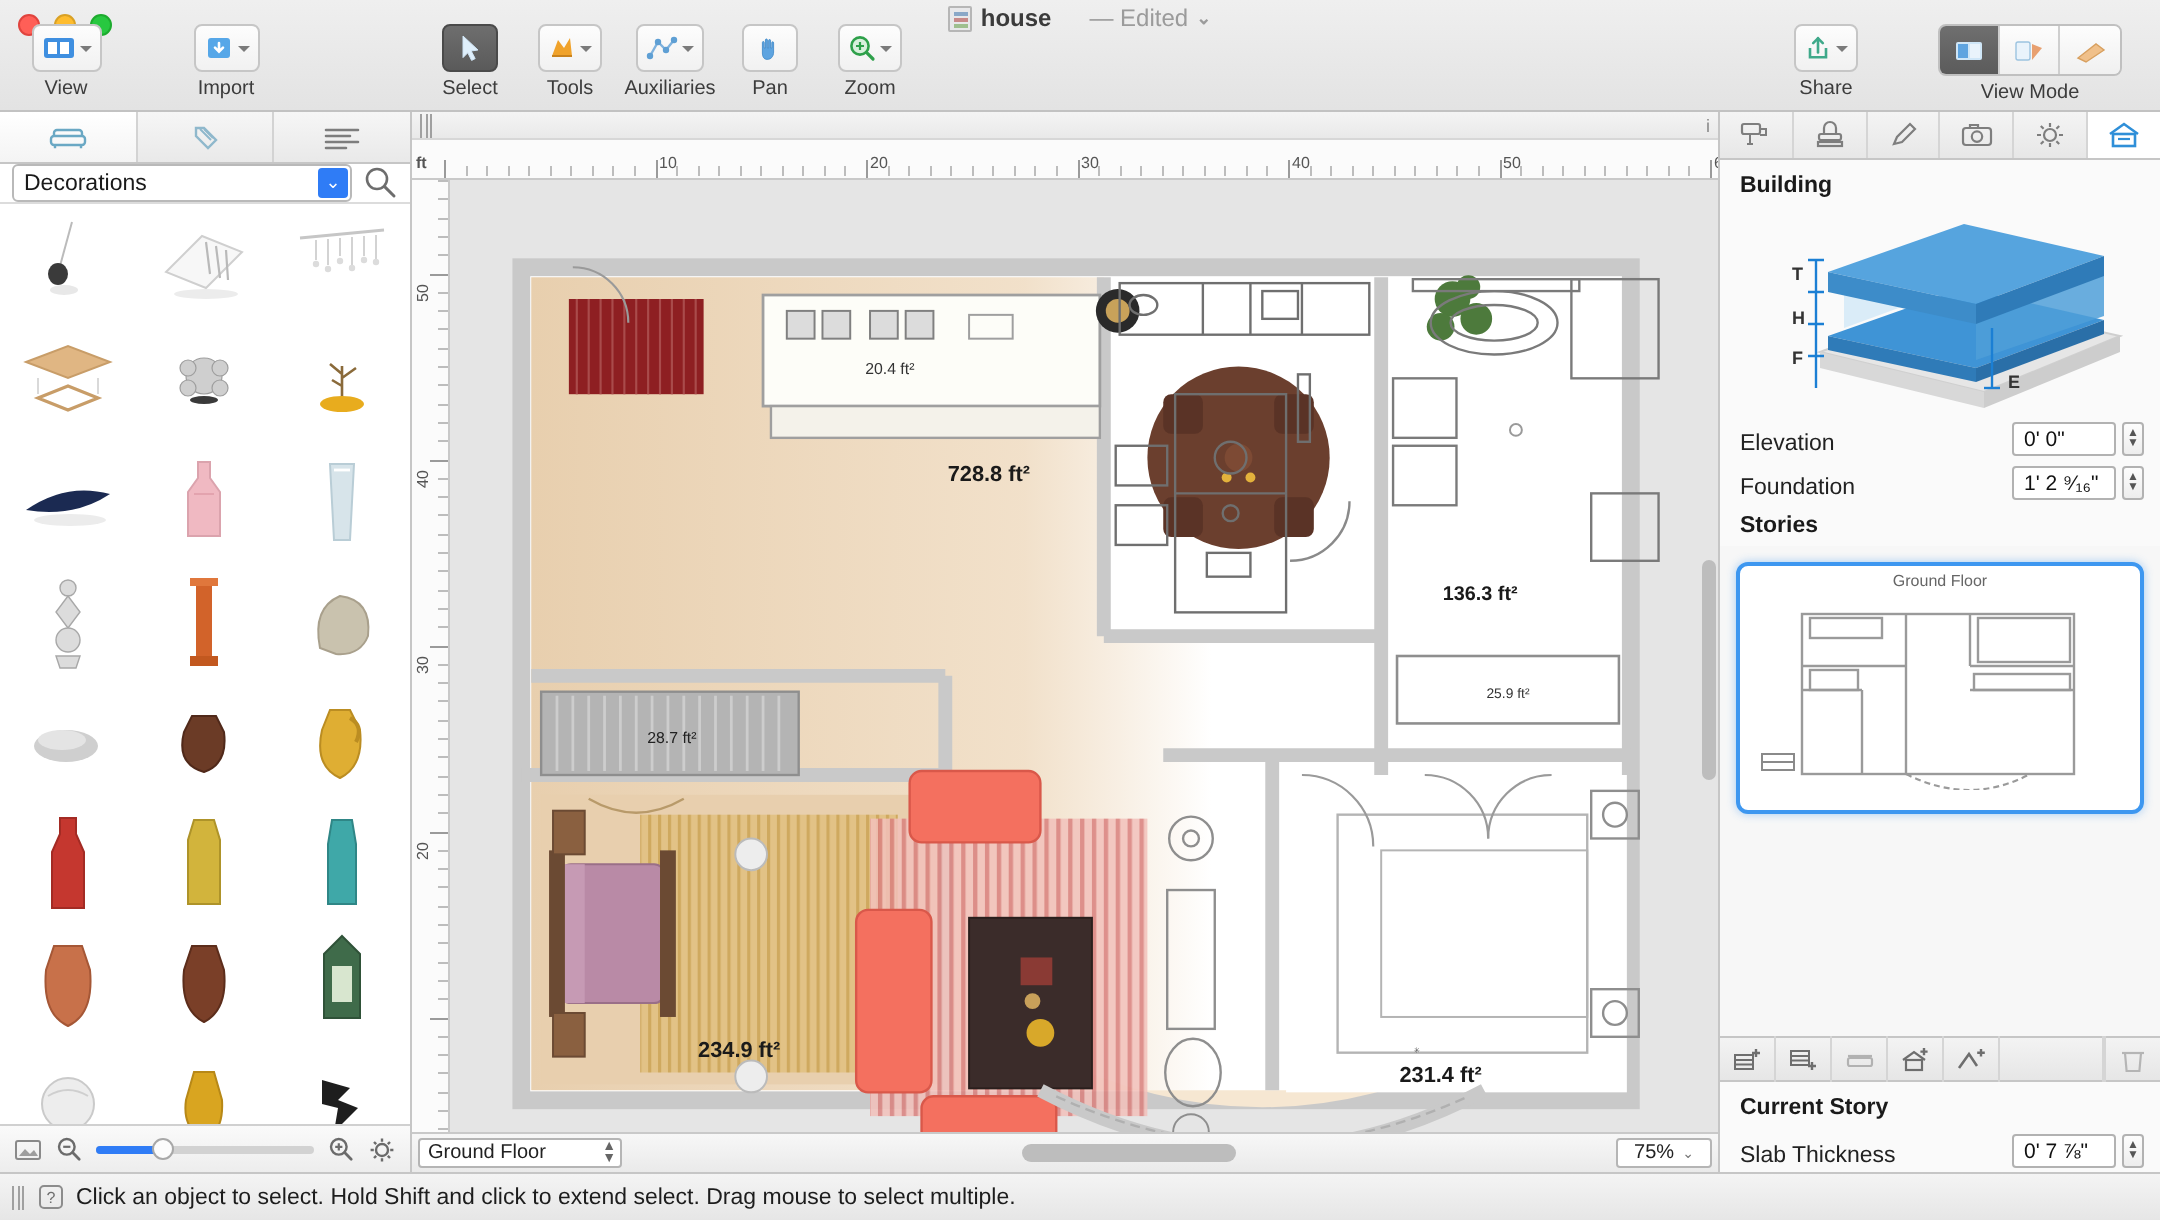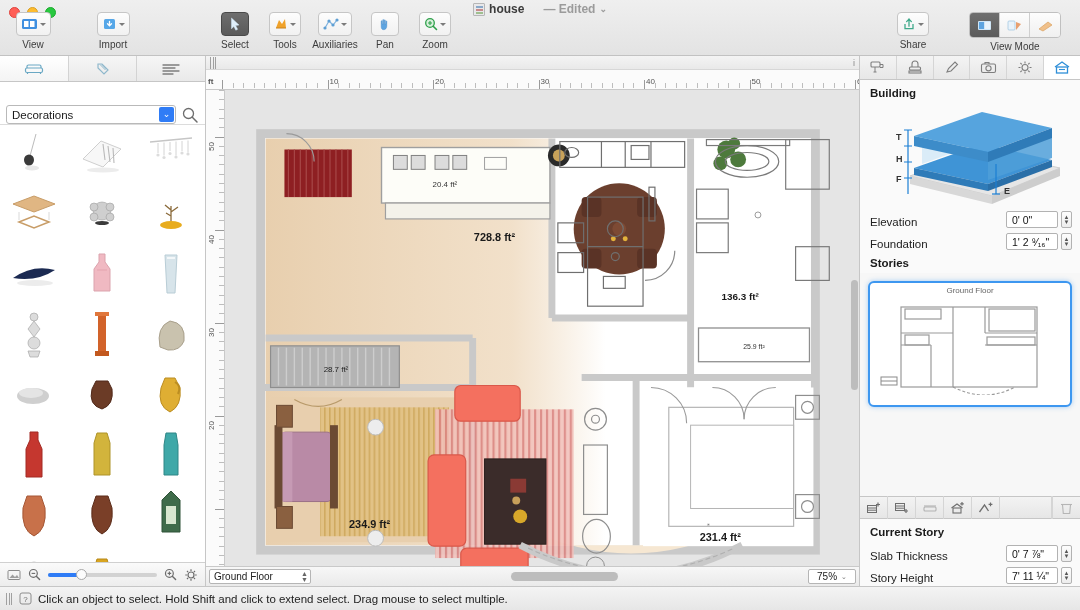--- a/index.html
+++ b/index.html
@@ -24,21 +24,21 @@
   .tl { width: 11px; height: 11px; border-radius: 50%; }
   .tl.r { background: #ff5f57; border: .5px solid #e0443e; }
   .tl.y { background: #febc2e; border: .5px solid #d9a125; }
   .tl.g { background: #28c840; border: .5px solid #1dab2e; }
 
   .doctitle {
     position: absolute; left: 0; right: 0; top: 2px;
     text-align: center; font-size: 12px; color: #3b3b3b; font-weight: 600;
     display: flex; justify-content: center; align-items: center; gap: 4px;
   }
-  .doctitle .edited { color: #9b9b9b; font-weight: 700; margin-left: 15px; }
+  .doctitle .edited { color: #9b9b9b; font-weight: 400; margin-left: 15px; }
   .docicon {
     width: 12px; height: 13px; background: #e8e8ea; border: 1px solid #b6b6b6;
     border-radius: 1px; position: relative; display:inline-block;
   }
   .docicon::after{
     content:""; position:absolute; left:1.5px; top:2px; width:7px; height:2px;
     background:#8aa8c8; box-shadow: 0 3px 0 #c88a8a, 0 6px 0 #9fbf8f;
   }
   .chev { font-size: 9px; color: #9b9b9b; }
 
@@ -62,21 +62,21 @@
 
   
   .body { flex: 1; display: flex; min-height: 0; }
 
   
   .leftpanel { width: 206px; flex: 0 0 206px; display:flex; flex-direction:column; background:#fff; border-right:1px solid #c6c6c6; }
   .lib-tabs { height: 26px; display:flex; background: linear-gradient(to bottom,#f6f6f6,#e9e9e9); border-bottom:1px solid #c6c6c6; }
   .lib-tab { flex:1; display:flex;align-items:center;justify-content:center; border-right:1px solid #d3d3d3; }
   .lib-tab:last-child{border-right:none;}
   .lib-tab.on { background: linear-gradient(to bottom,#ffffff,#f4f4f4); }
-  .searchrow { height: 43px; display:flex; align-items:flex-end; gap:5px; padding: 0 6px; background:#fff; border-bottom:1px solid #dcdcdc;}
+  .searchrow { height: 20px; display:flex; align-items:flex-start; gap:5px; padding: 0 6px; background:#fff; border-bottom:1px solid #dcdcdc;}
   .combo {
     flex:1; height:19px; border:1px solid #b9b9b9; border-radius:3px; background:#fff;
     display:flex; align-items:center; padding-left:5px; font-size:11.5px; color:#1a1a1a; position:relative;
   }
   .combo .cbtn { position:absolute; right:1px; top:1px; width:15px; height:15px; background:#2f7cf6; border-radius:2px; display:flex;align-items:center;justify-content:center;}
   .combo .cbtn::after{ content:"⌄"; color:#fff; font-size:9px; line-height:7px; }
   .srch { width:18px;height:18px; }
   .grid { flex:1; overflow:hidden; display:grid; grid-template-columns: repeat(3,1fr); align-content:start; background:#fff;}
   .cell { height: 60px; display:flex; align-items:center; justify-content:center; }
   .zoomrow { height: 24px; display:flex; align-items:center; gap:7px; padding:0 7px; background:linear-gradient(to bottom,#fafafa,#ededed); border-top:1px solid #d0d0d0;}
@@ -1028,25 +1028,20 @@
             </svg>
         </div>
       </div>
 
       <div class="sect-title">Current Story</div>
       <div class="field-row">
         <span class="field-lbl">Slab Thickness</span>
         <span class="field-box">0' 7 ⅞"</span>
         <span class="field-step">▲<br>▼</span>
       </div>
-      <div class="field-row">
-        <span class="field-lbl">Story Height</span>
-        <span class="field-box">7' 11 ¼"</span>
-        <span class="field-step">▲<br>▼</span>
-      </div>
     </div>
   </div>
 
   <div class="hintbar">
     <span class="grip">
         <i></i>
         <i></i>
         <i></i>
       </span>
     <span>

